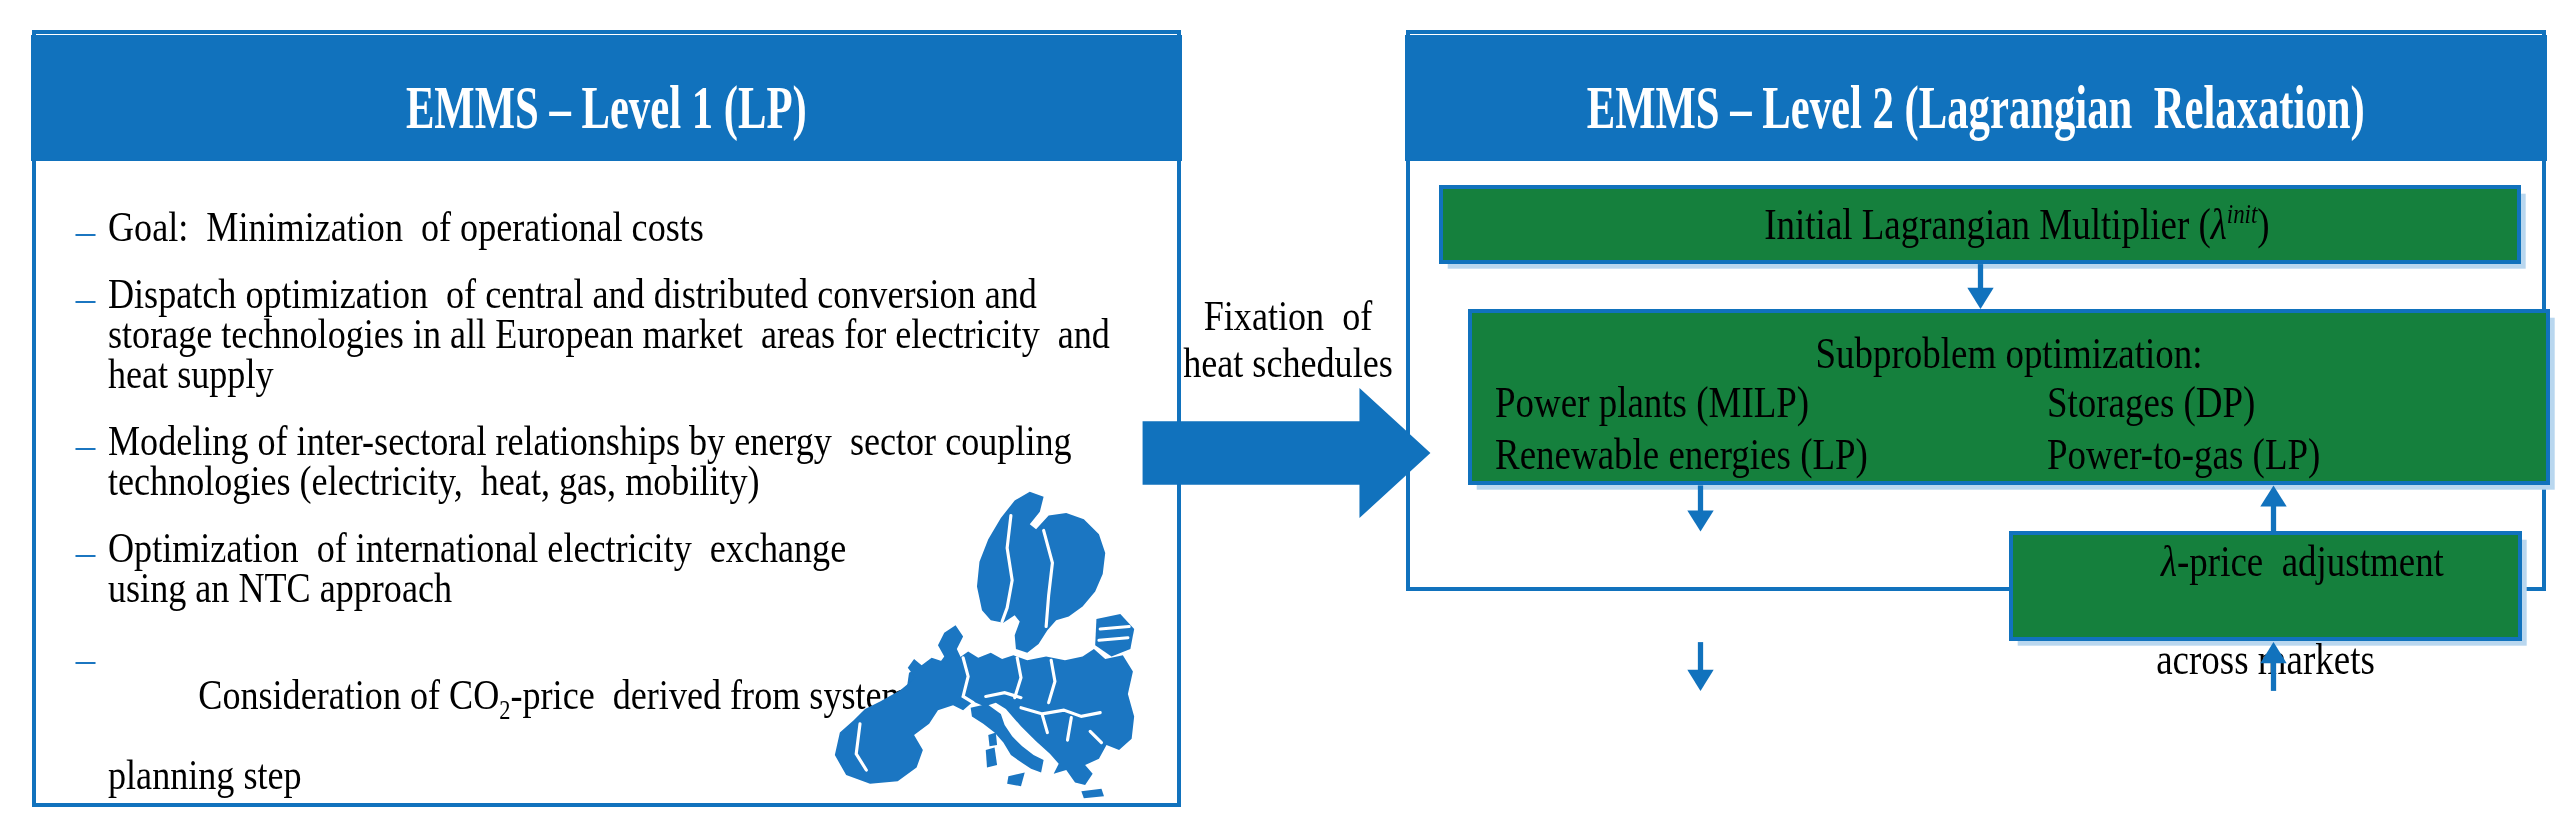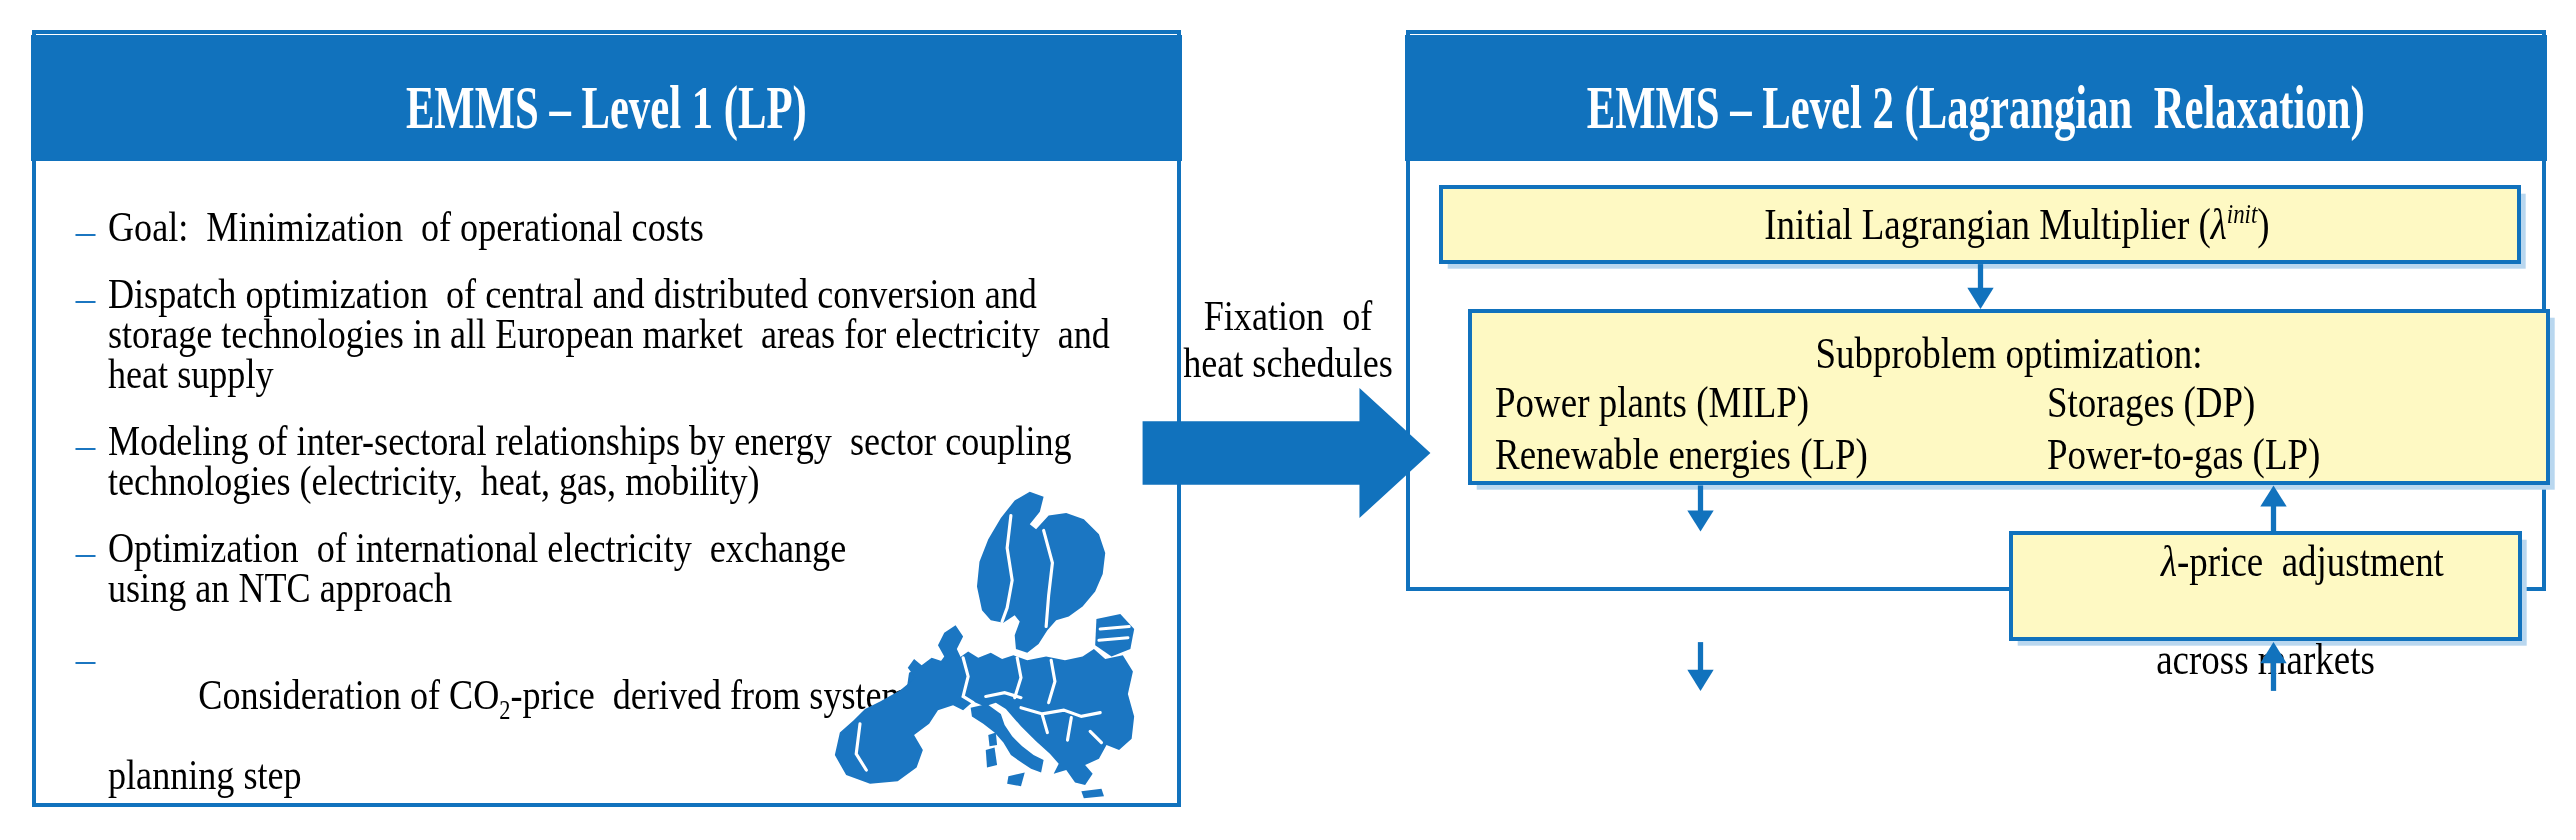--- a/index.html
+++ b/index.html
@@ -34,21 +34,21 @@
   
   #europe-map{position:absolute;left:785px;top:454px;width:327px;height:312px;}
   
   #connector-label{
     position:absolute;left:1125px;top:292px;width:326px;text-align:center;z-index:4;
   }
   #connector-label .line{font-size:43px;line-height:47px;}
   #big-arrow{position:absolute;left:1142px;top:388px;z-index:5;}
   
   .fbox{
-    position:absolute;border:4px solid #1172bd;background:#fef9c3;box-sizing:border-box;
+    position:absolute;border:4px solid #1172bd;background:#15803d;box-sizing:border-box;
     box-shadow:6.7px 6.7px 0 -2px #b9d7ef;
   }
   .fbox-center{display:flex;flex-direction:column;align-items:center;justify-content:center;}
   .fbox .label{font-size:44px;line-height:49px;width:100%;}
   #initial-box   {left:29px;top:151px;width:1082px;height:79px;}
   #subproblem-box{left:29px;top:275px;width:1082px;height:176px;margin-left:29px;}
   #bidding-box   {left:29px;top:497px;width:526px;height:110px;}
   #lambda-box    {left:599px;top:497px;width:513px;height:110px;}
   #market-box    {left:29px;top:657px;width:1082px;height:100px;}
   .sp-title{position:absolute;left:0;right:0;top:16px;font-size:44px;line-height:49px;}

